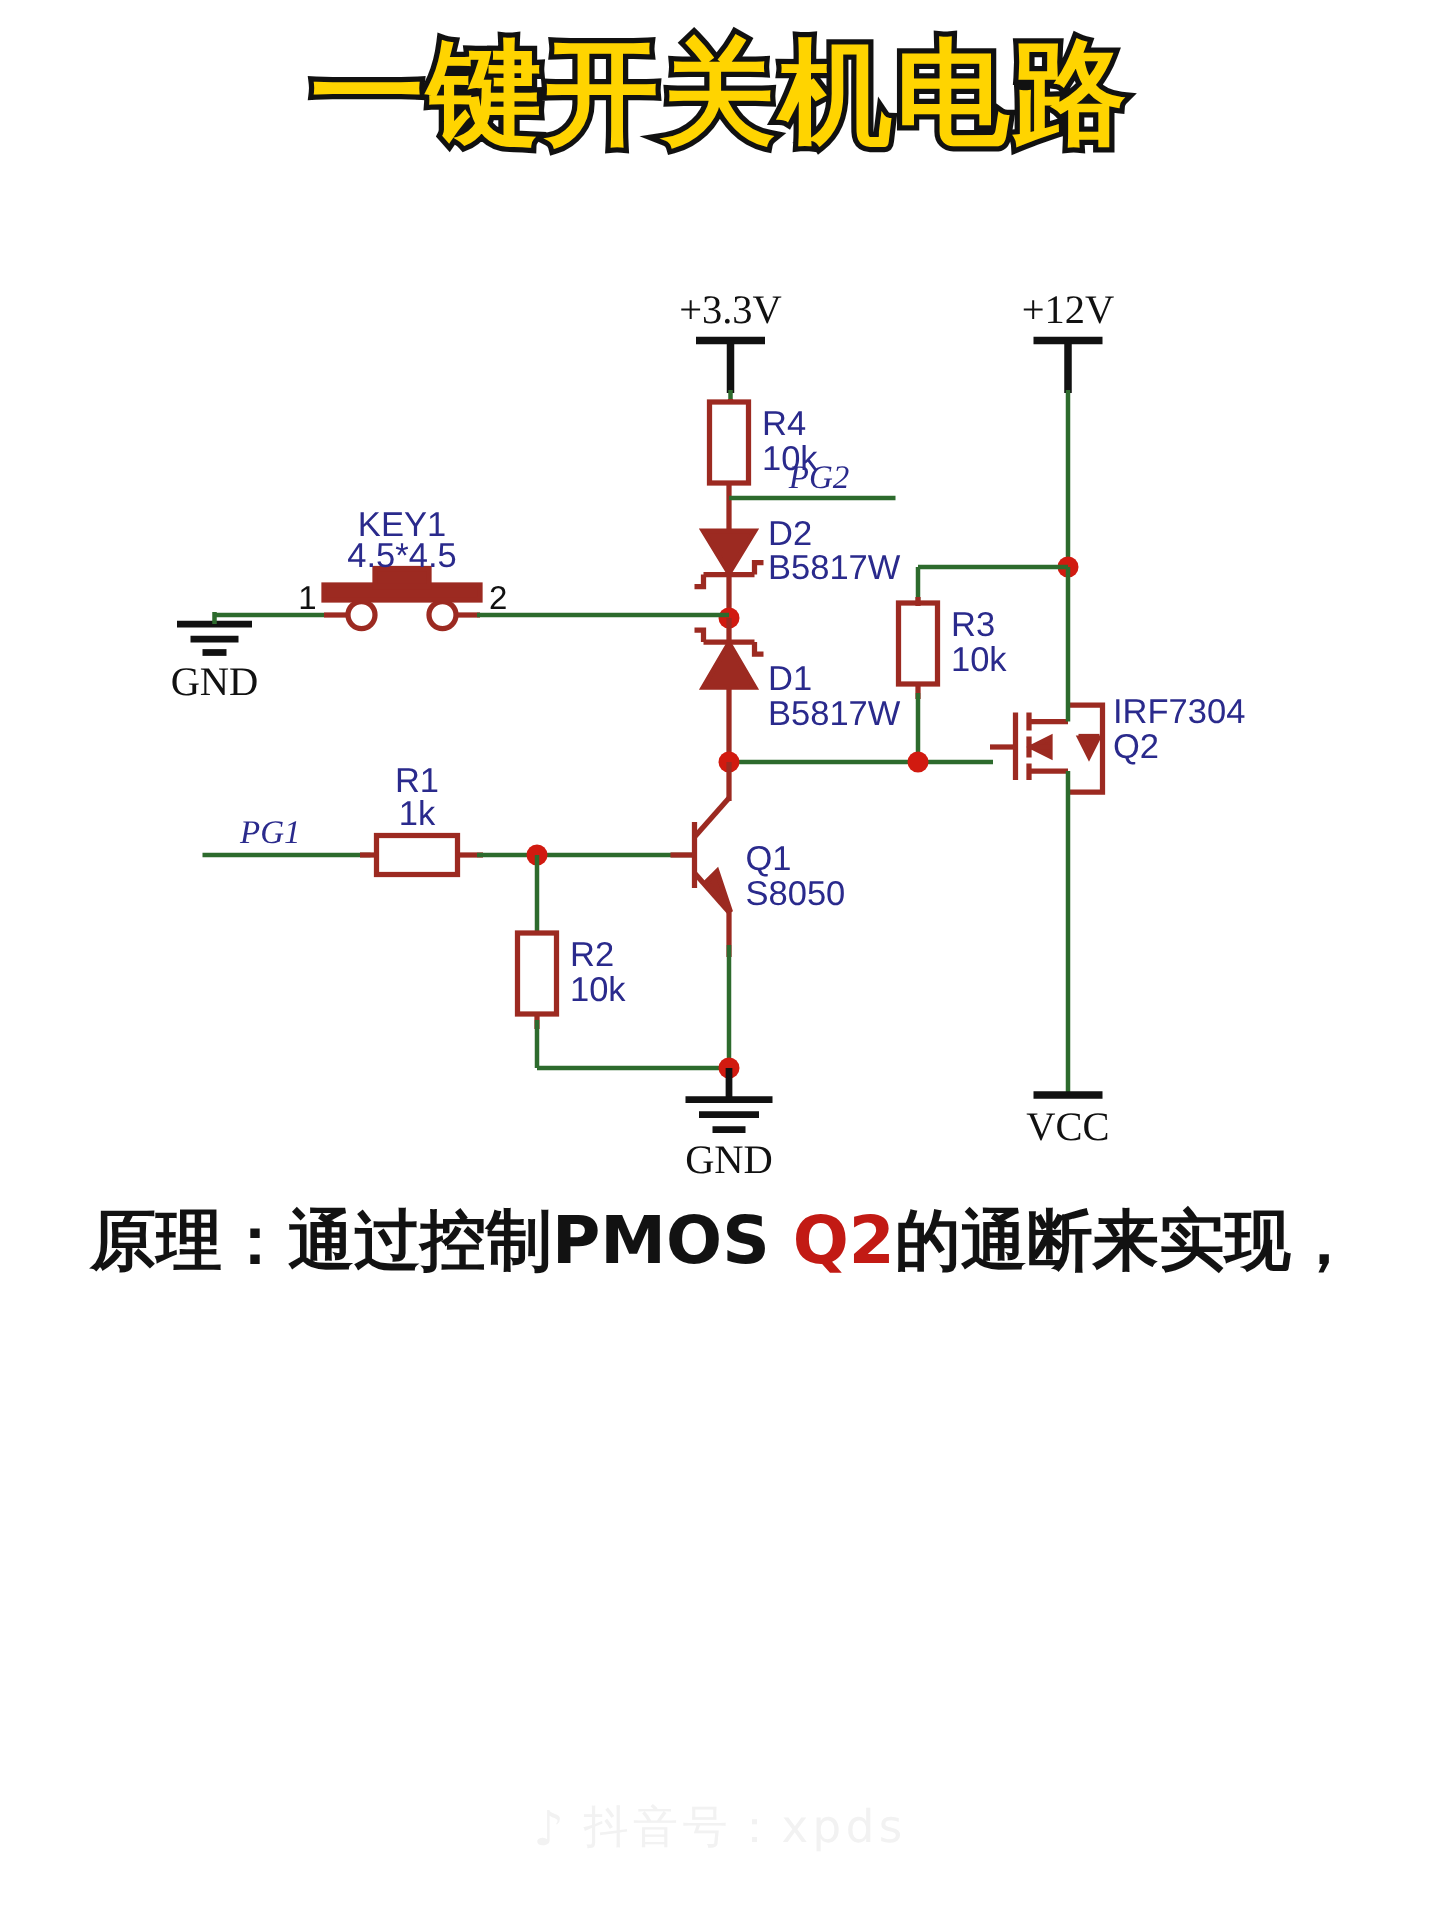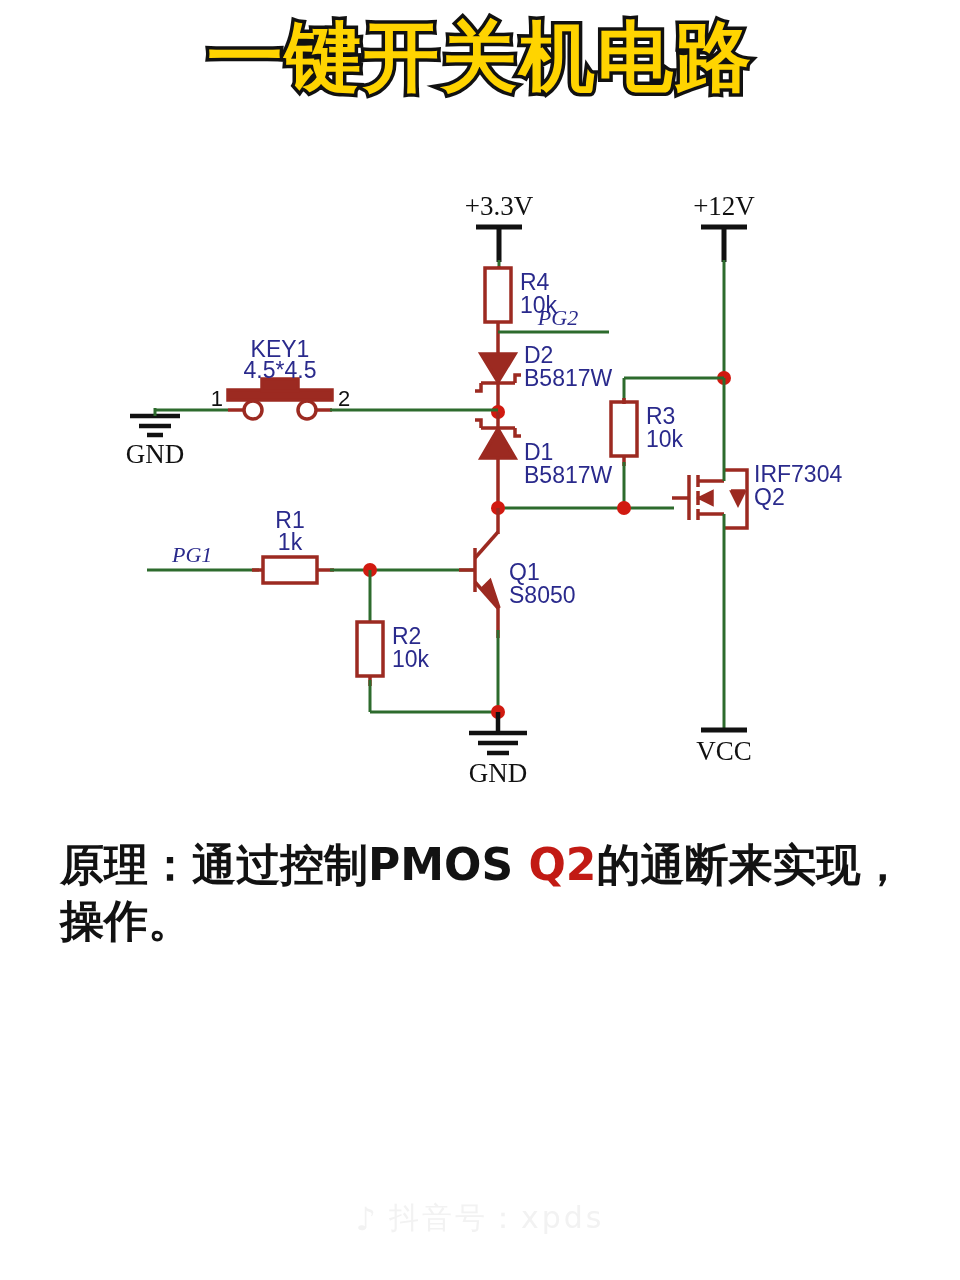--- a/index.html
+++ b/index.html
@@ -17,46 +17,46 @@
 
   
   #title-banner {
     position: absolute;
     left: 0;
     top: 22px;
     width: 960px;
     text-align: center;
   }
   #title-text {
-    font-family: Liberation Mono, monospace;
+    font-family: Liberation Serif, serif;
     font-size: 76px;
     font-weight: bold;
     letter-spacing: 2px;
     color: #FFD400;
     -webkit-text-stroke: 7px #111111;
     paint-order: stroke fill;
     line-height: 1.1;
     display: inline-block;
   }
 
   
   #schematic {
     position: absolute;
-    left: 12px;
+    left: 0;
     top: 170px;
     width: 832px;
     height: 620px;
   }
   #schematic svg { display: block; }
 
   
   #explain {
     position: absolute;
     left: 60px;
-    top: 837px;
+    top: 800px;
     width: 850px;
     font-family: "DejaVu Sans", sans-serif;
     font-size: 44px;
     font-weight: bold;
     line-height: 56px;
     color: #121212;
     letter-spacing: 0px;
   }
   #explain .hl {
     color: #C21A14;
@@ -294,19 +294,18 @@
     <line class="gndln" x1="457" y1="563" x2="515" y2="563"></line>
     <line class="gndln" x1="466" y1="573" x2="506" y2="573"></line>
     <line class="gndln" x1="475" y1="583" x2="497" y2="583"></line>
     <text class="plbl" x="486" y="612" text-anchor="middle">GND</text>
   </g>
 </svg>
 </div>
 
 <div id="explain">
     <span class="ln"><span>原理：通过控制PMOS </span><span class="hl">Q2</span><span>的通断来实现，</span></span>
-    <span class="ln"><span>操作。</span></span>
   </div>
 
 <div id="watermark">
   <span class="note-icon">♪</span>
   <span>抖音号：xpds</span>
 </div>
 
 </body></html>

